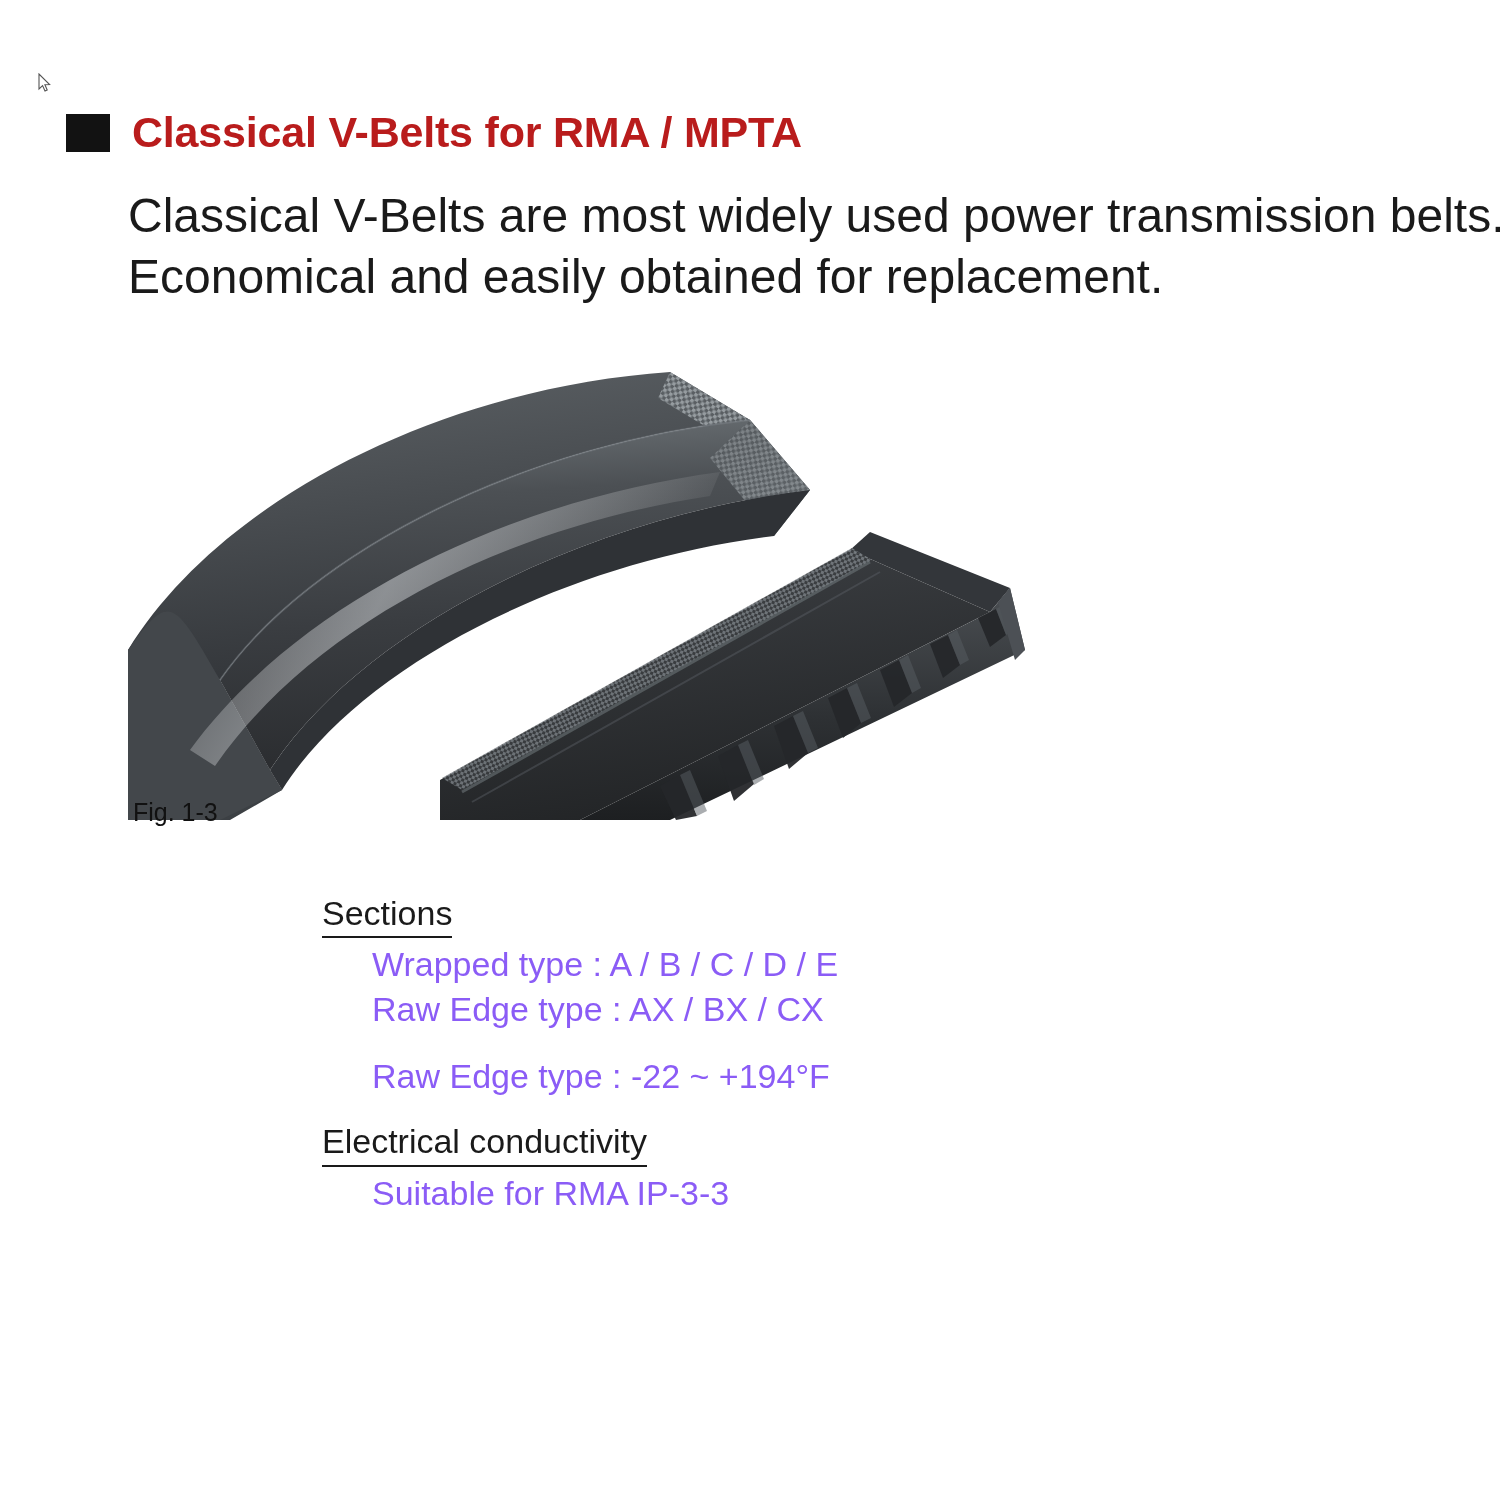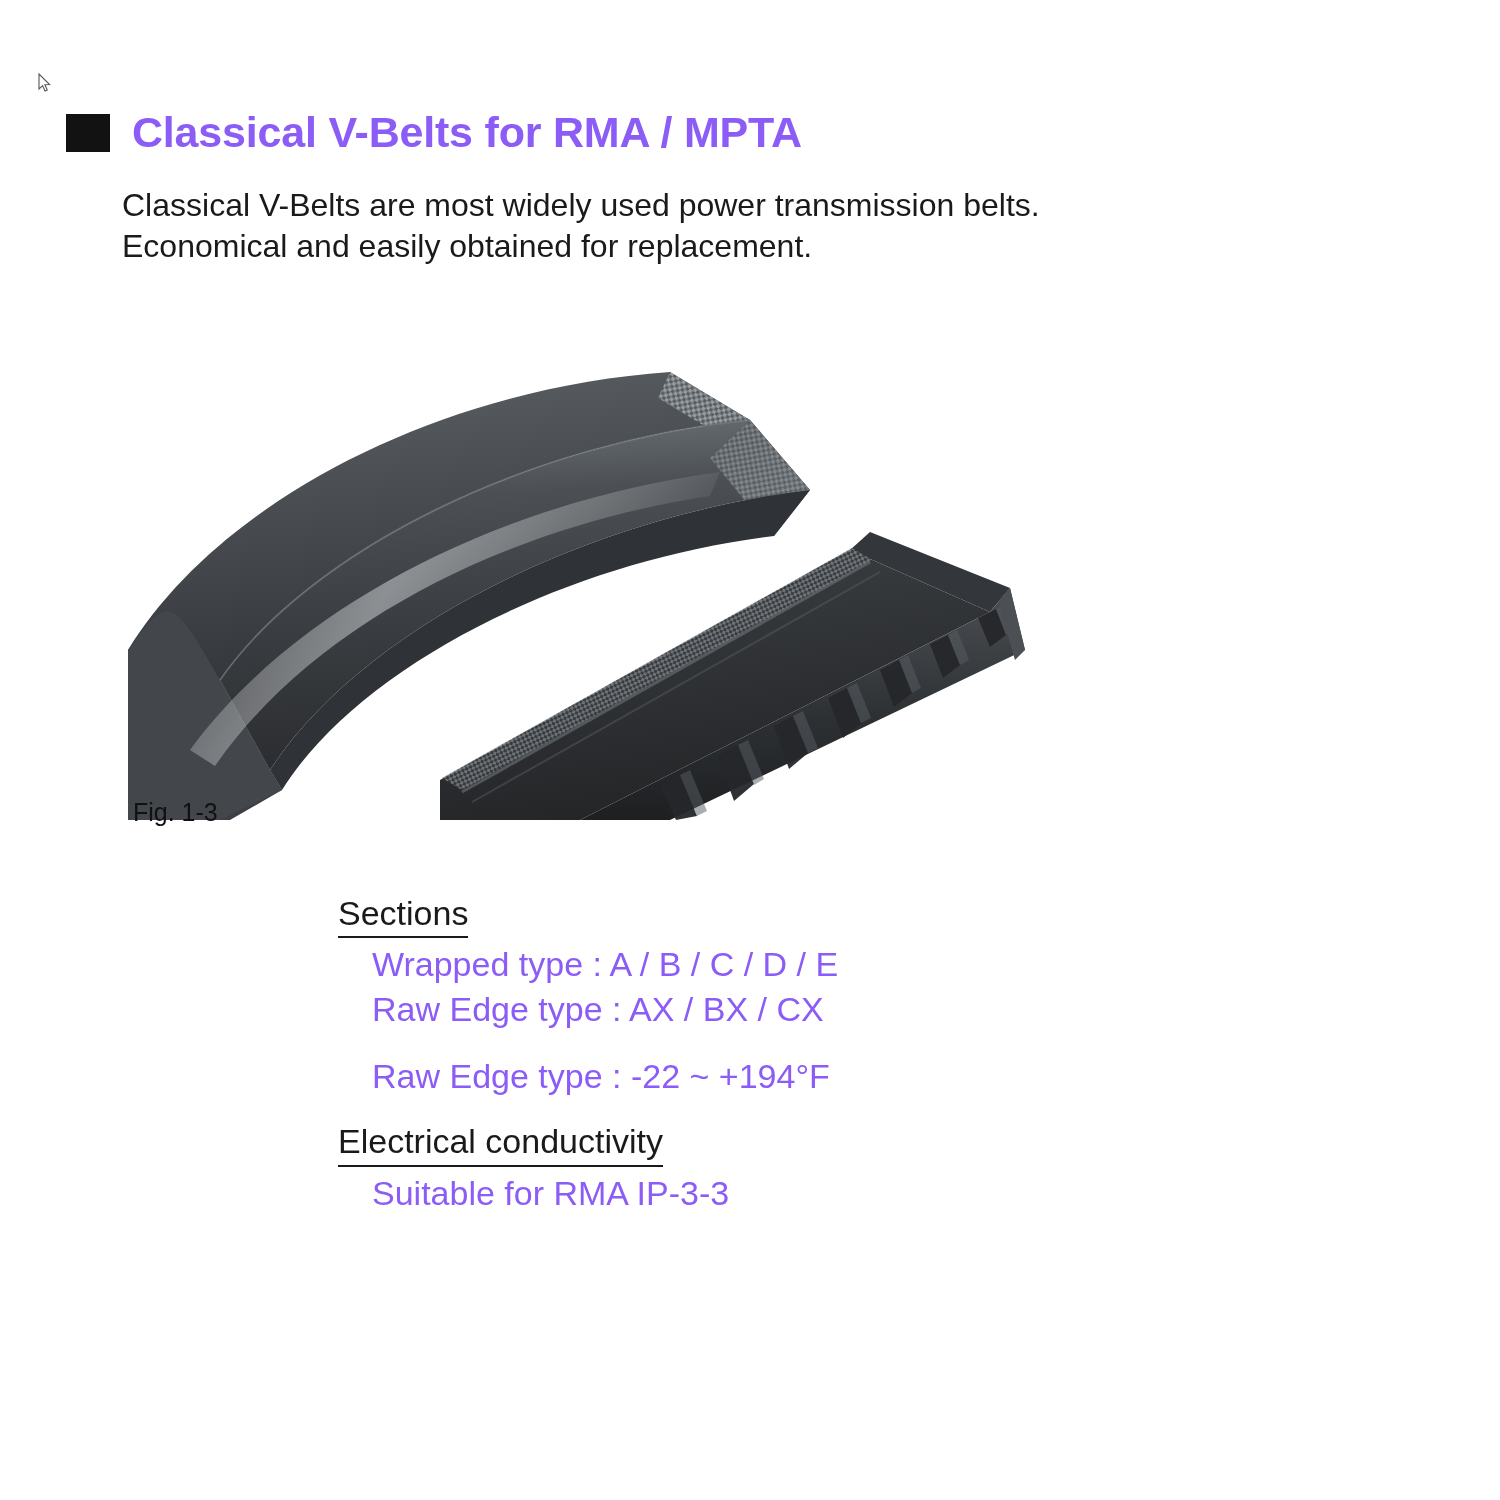--- a/index.html
+++ b/index.html
@@ -41,31 +41,31 @@
   .heading-bullet {
     width: 44px;
     height: 38px;
     background: #121212;
     margin-right: 22px;
   }
   .heading-text {
     font-size: 43px;
     font-weight: bold;
     letter-spacing: -0.2px;
-    color: #8b5cf6;
+    color: #b91c1c;
     white-space: nowrap;
   }
 
   
   .intro {
     position: absolute;
-    left: 122px;
+    left: 128px;
     top: 185px;
     width: 1330px;
-    font-size: 32px;
+    font-size: 48px;
     line-height: 1.28;
     color: #1a1a1a;
   }
   .intro div { white-space: nowrap; }
 
   
   .figure {
     position: absolute;
     left: 110px;
     top: 350px;
@@ -92,21 +92,20 @@
   }
   .spec-group { margin-bottom: 6px; }
   .spec-title {
     font-size: 34px;
     color: #1a1a1a;
     display: inline-block;
     border-bottom: 2px solid #1a1a1a;
     padding-bottom: 2px;
     line-height: 1.22;
     margin-bottom: 4px;
-    margin-left: 16px;
   }
   .spec-line {
     font-size: 34px;
     color: #8b5cf6;
     margin-left: 50px;
     line-height: 1.32;
     white-space: nowrap;
   }
   .spec-group.gap { margin-top: 22px; }
 </style>

